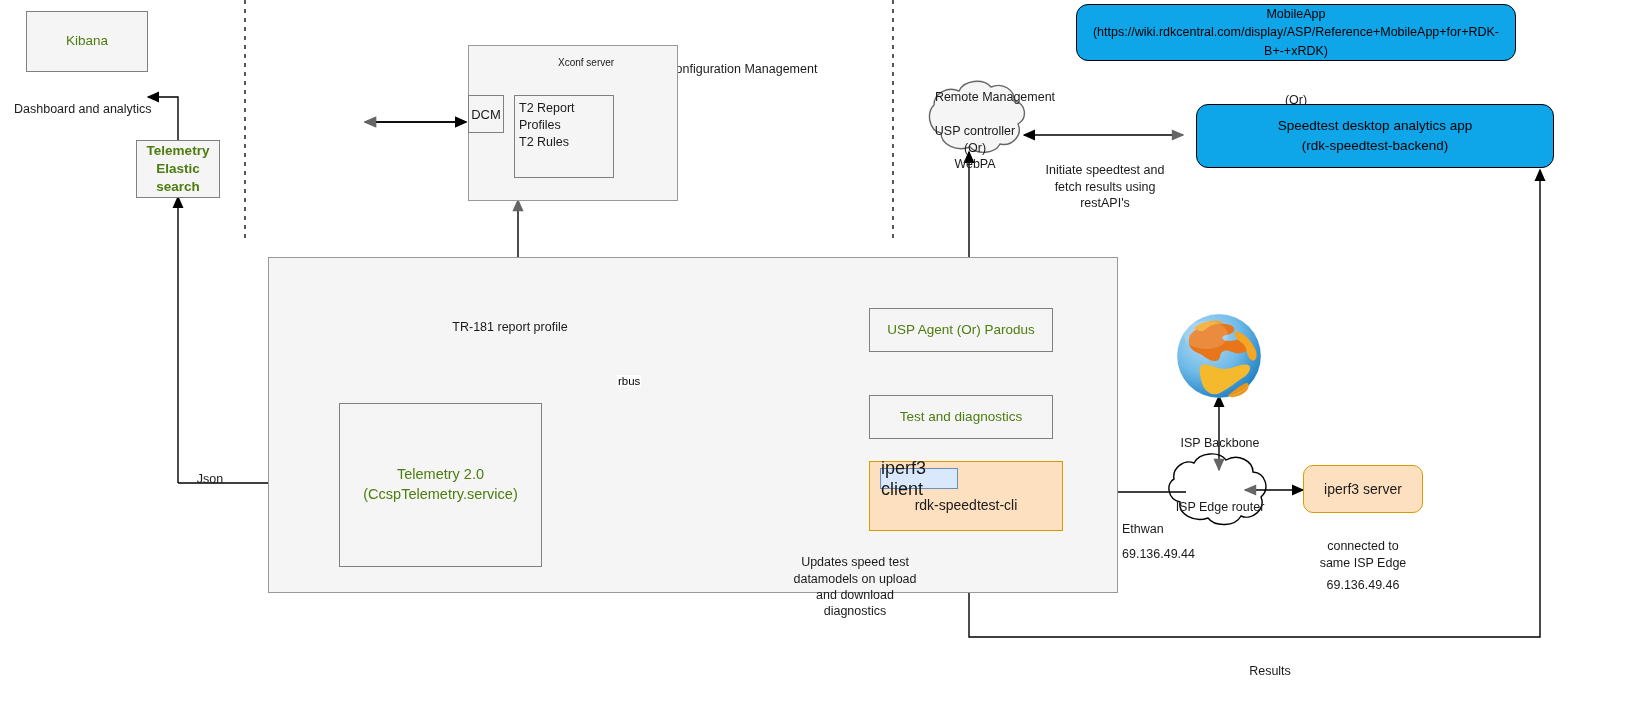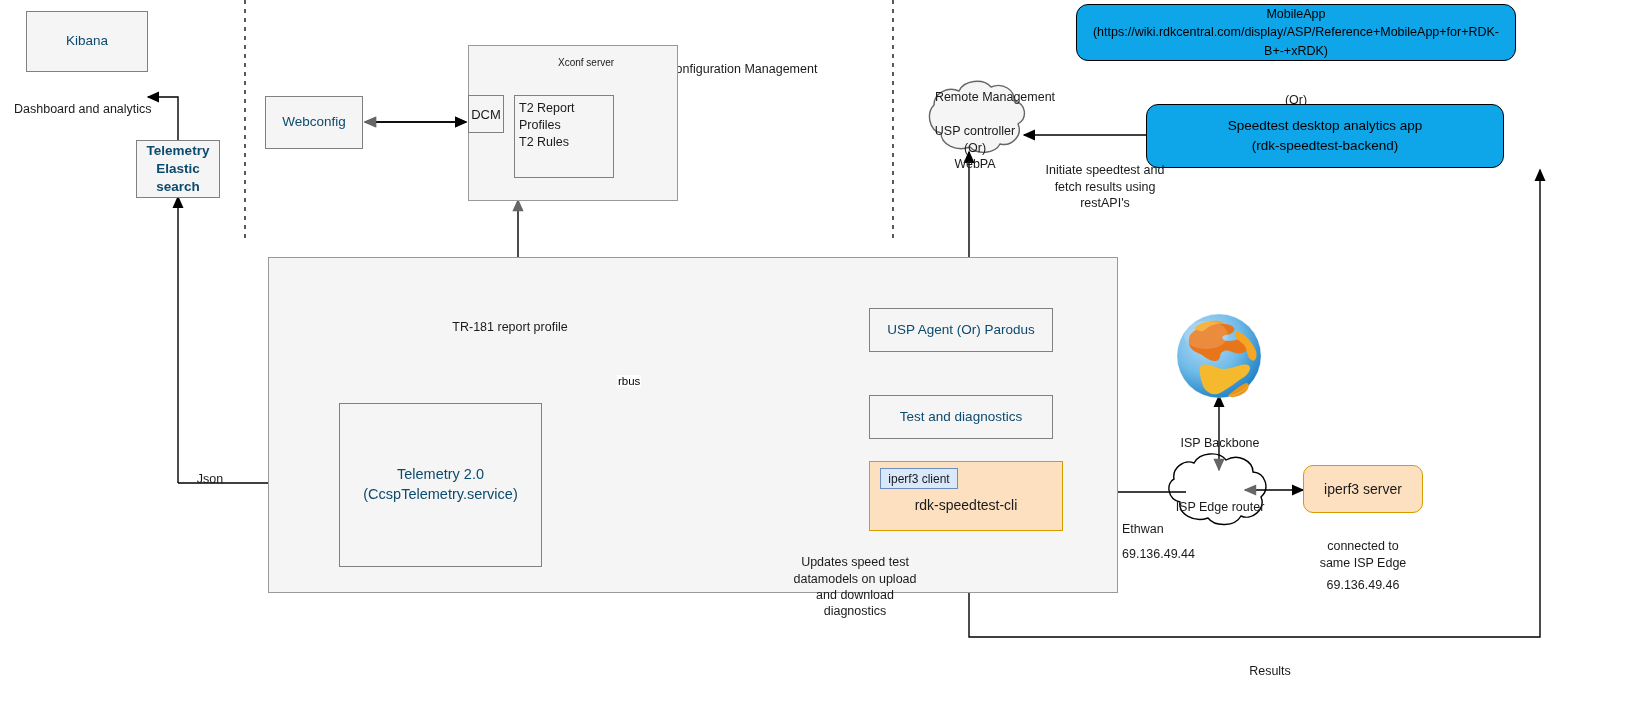--- a/index.html
+++ b/index.html
@@ -17,21 +17,21 @@
   }
   .box {
     position: absolute;
     background: #f5f5f5;
     border: 1px solid #808080;
     display: flex;
     align-items: center;
     justify-content: center;
     text-align: center;
     font-size: 13.5px;
-    color: #0c4a6e;
+    color: #4d7c0f;
     line-height: 1.35;
     white-space: pre-line;
   }
   .rounded {
     position: absolute;
     background: #0ea5e9;
     border: 1.5px solid #000000;
     border-radius: 12px;
     display: flex;
     align-items: center;
@@ -95,21 +95,21 @@
   }
   .xconf-title {
     position: absolute;
     font-size: 10px;
     color: #1a1a1a;
   }
   .iperf-chip {
     position: absolute;
     background: #dae8fc;
     border: 1px solid #6c8ebf;
-    font-size: 12px;
+    font-size: 18px;
     color: #1a1a1a;
     display: flex;
     align-items: center;
     justify-content: center;
   }
   .rbus-lbl {
     position: absolute;
     font-size: 11.5px;
     color: #000;
     background: #ffffff;
@@ -234,23 +234,20 @@
   </div>
 
   <div class="lbl" style="left:180px; top:455px; width:60px;">
     <span>Json</span>
   </div>
 
   <div class="lbl" style="left:662px; top:45px; width:160px;">
     <span>Configuration Management</span>
   </div>
 
-  <div class="box" style="left:265px; top:96px; width:98px; height:53px;">
-    <span>Webconfig</span>
-  </div>
 
   <div class="panel" style="left:468px; top:45px; width:210px; height:156px;">
   </div>
   <div class="xconf-title" style="left:558px; top:57px;">
     <span>Xconf server</span>
   </div>
   <div class="subbox" style="left:467px; top:95px; width:35px; height:37px; left:468px; margin-left:0;">
   </div>
   <div class="subbox" style="left:468px; top:95px; width:36px; height:38px; border:1px solid #808080;">
     <span>DCM</span>
@@ -272,21 +269,21 @@
 
   <div class="rounded" style="left:1076px; top:4px; width:440px; height:57px; font-size:12.5px;">
     <span>MobileApp
 (https://wiki.rdkcentral.com/display/ASP/Reference+MobileApp+for+RDK-B+-+xRDK)</span>
   </div>
 
   <div class="lbl" style="left:1268px; top:76px; width:56px;">
     <span>(Or)</span>
   </div>
 
-  <div class="rounded" style="left:1146px; top:104px; width:358px; height:64px;">
+  <div class="rounded" style="left:1196px; top:104px; width:358px; height:64px;">
     <span>Speedtest desktop analytics app
 (rdk-speedtest-backend)</span>
   </div>
 
   <div class="lbl" style="left:1030px; top:146px; width:150px;">
     <span>Initiate speedtest and
 fetch results using
 restAPI's</span>
   </div>
 

